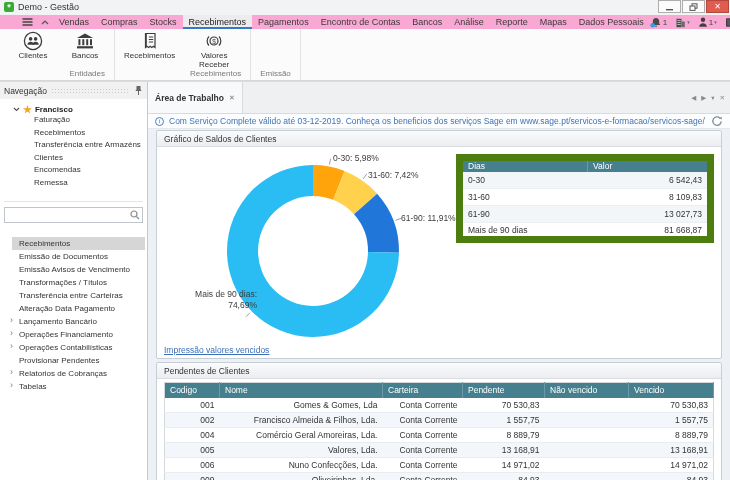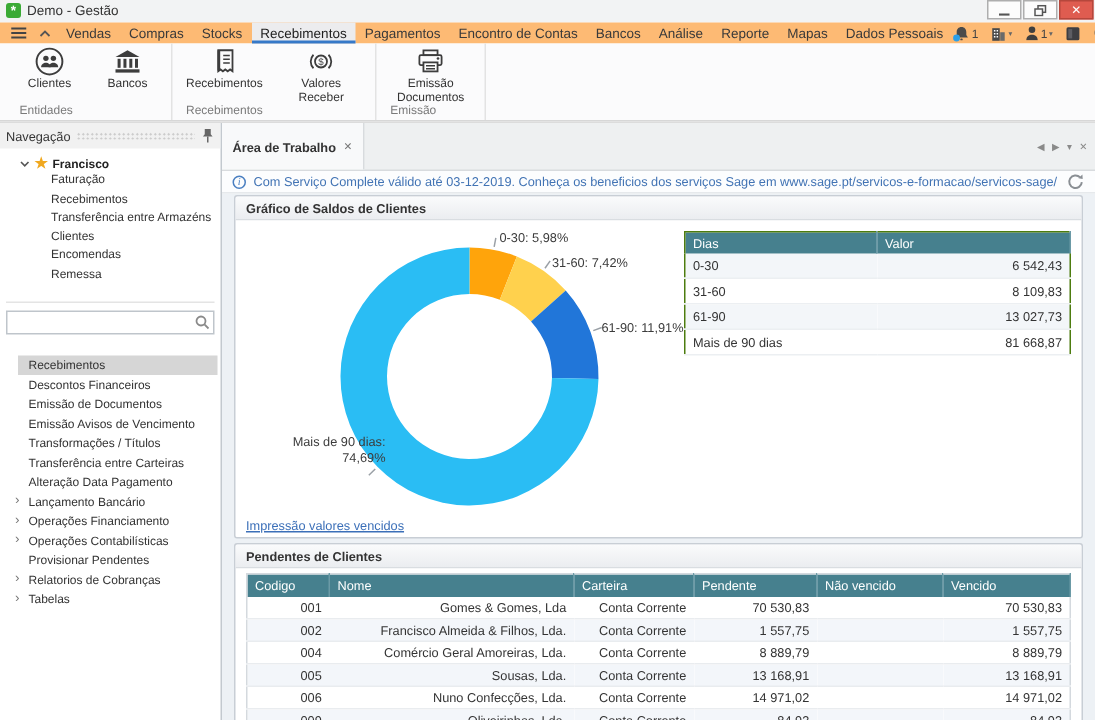--- a/index.html
+++ b/index.html
@@ -11,37 +11,37 @@
   .title-left { display:flex; align-items:center; gap:4px; padding:2px 0 0 4px; }
   .app-icon { width:10px; height:10px; background:#3aaa35; border-radius:2px; color:#fff;
               font-size:9px; line-height:10px; text-align:center; font-weight:bold; }
   .title-text { font-size:9px; color:#333; }
   .win-controls { margin-left:auto; display:flex; gap:1px; padding:0 1px; }
   .win-btn { width:23px; height:13px; border:1px solid #aeaeae; background:#fcfcfc;
              display:flex; align-items:center; justify-content:center; }
   .win-btn.close { background:#df5c50; border-color:#b5473c; color:#fff; font-size:8px; line-height:8px; }
 
   
-  .menubar { height:14px; display:flex; align-items:center; background:#fdba74; padding:0 3px; }
+  .menubar { height:14px; display:flex; align-items:center; background:#f9a8d4; padding:0 18px; }
   .mb-icon { display:flex; align-items:center; padding:0 4px; }
   .menu-tab { font-size:9px; padding:0 6px; height:14px; line-height:14px; color:#3a3a3a; white-space:nowrap; }
   .menu-tab.active { background:#ececee; box-shadow:inset 0 -2px 0 #3679c8; color:#1d1d1d; }
   .menu-tabs { display:flex; }
   .menu-icons { margin-left:auto; display:flex; align-items:center; gap:8px; padding-right:4px; }
   .mi { display:flex; align-items:center; gap:1px; }
   .badge-num { font-size:8px; color:#444; }
   .caret { font-size:5px; color:#666; }
 
   
   .ribbon { height:52px; display:flex; background:#fbfbfc; border-bottom:1px solid #d7d7d7; padding-left:4px; }
   .ribbon-group { display:flex; flex-direction:column; border-right:1px solid #e3e3e3; padding:2px 9px 0; }
   .rg-row { display:flex; gap:12px; flex:1; align-items:flex-start; justify-content:center; }
   .ribbon-btn { display:flex; flex-direction:column; align-items:center; gap:1px; min-width:40px; max-width:54px; }
   .rb-lbl { font-size:8px; line-height:8.5px; text-align:center; color:#333; }
-  .rg-label { font-size:8px; color:#7a7a7a; text-align:left; height:11px; line-height:10px; }
+  .rg-label { font-size:8px; color:#7a7a7a; text-align:right; height:11px; line-height:10px; }
 
   
   .content { position:absolute; top:81px; left:0; right:0; bottom:0; display:flex; border-top:1px solid #dcdcdc; }
 
   
   .sidebar { width:148px; background:#fff; border-right:1px solid #c3c9cf; overflow:hidden; }
   .side-header { height:17px; display:flex; align-items:center; background:#f1f1f1; padding:0 4px; font-size:8.5px; color:#333; }
   .side-header .dots { flex:1; height:5px; margin:0 4px;
       background-image:radial-gradient(#c9c9c9 0.7px, transparent 0.7px); background-size:3px 3px; }
   .fav-head { margin-top:6px; display:flex; align-items:center; gap:3px; padding-left:13px; font-size:8px; font-weight:bold; color:#222; }
@@ -67,36 +67,36 @@
 
   .noticebar { height:15px; background:#fcfdfe; border-bottom:1px solid #e6e9ec; display:flex; align-items:center; gap:5px; padding:0 7px; }
   .info-badge { width:9px; height:9px; border:1px solid #4a7fc1; border-radius:50%; color:#4a7fc1; font-size:7px;
                 font-family:"Liberation Serif", serif; font-style:italic; display:flex; align-items:center; justify-content:center; flex:none; }
   .notice-text { font-size:8.5px; color:#4173b4; white-space:nowrap; }
   .refresh-btn { margin-left:auto; display:flex; }
 
   .panels { padding:1px 8px 0; }
   .panel { background:#fff; border:1px solid #c8ced5; border-radius:2px; }
   .panel-header { height:16px; background:linear-gradient(#fafbfc,#ebedf0); border-bottom:1px solid #d9dde1;
-                  display:flex; align-items:center; padding:0 7px; font-size:8.5px; font-weight:bold; color:#333;
+                  display:flex; align-items:center; padding:0 7px; font-size:8.5px; font-weight:normal; color:#333;
                   border-radius:2px 2px 0 0; }
   #panel-chart .panel-body { position:relative; height:211px; }
   #panel-pend { margin-top:3px; height:210px; }
   #panel-pend .panel-body { padding:3px 7px; }
 
   .donut-label { position:absolute; font-size:8.5px; color:#3c3c3c; white-space:pre-line; line-height:10.5px; }
   .donut-label.right { text-align:right; }
   .chart-link { position:absolute; left:7px; bottom:3px; font-size:8.5px; color:#3b6fb8; }
 
   table { border-collapse:collapse; table-layout:fixed; }
   th { background:#46808e; color:#fff; font-weight:normal; text-align:left; font-size:8.5px; padding:0 5px;
        border-right:1px solid #6b9aa6; }
   td { font-size:8.5px; padding:0 5px; color:#333; overflow:hidden; white-space:nowrap; }
 
-  .dias-table { position:absolute; left:299px; top:7px; width:258px; border:1px solid #4d7c0f; }
+  .dias-table { position:absolute; left:299px; top:7px; width:258px; border:7px solid #4d7c0f; }
   .dias-table th { height:14px; }
   .dias-table td { height:17px; border-bottom:1px solid #eceff2; }
   .dias-table td:last-child { text-align:right; }
   .dias-table tbody tr:nth-child(odd) { background:#f3f6f9; }
 
   .pend-table { width:100%; border:1px solid #d4d9de; }
   .pend-table th { height:15px; }
   .pend-table td { height:15px; border-bottom:1px solid #e9ecef;text-align:right; }
   .pend-table td:nth-child(3), .pend-table td:nth-child(4), .pend-table td:nth-child(6) { text-align:right; }
   .pend-table tbody tr:nth-child(even) { background:#f3f6fa; }
@@ -238,30 +238,20 @@
           <path d="M15 5.5a6.4 6.4 0 0 1 0 9" fill="none" stroke="#3d3d3d" stroke-width="1.2"></path>
         </svg>
         <span class="rb-lbl">Valores Receber</span>
       </div>
     </div>
     <div class="rg-label">Recebimentos</div>
   </div>
 
   <div class="ribbon-group">
     <div class="rg-row">
-      <div class="ribbon-btn">
-        <svg width="20" height="20" viewBox="0 0 20 20">
-          <rect x="5.3" y="2.6" width="9.4" height="3.2" fill="none" stroke="#3d3d3d" stroke-width="1.2"></rect>
-          <rect x="2.6" y="5.8" width="14.8" height="6.6" rx="1" fill="none" stroke="#3d3d3d" stroke-width="1.2"></rect>
-          <rect x="5.3" y="10.6" width="9.4" height="6" fill="#fff" stroke="#3d3d3d" stroke-width="1.2"></rect>
-          <path d="M7 12.8h6M7 14.8h6" stroke="#3d3d3d" stroke-width="1"></path>
-          <circle cx="15" cy="8" r="0.9" fill="#3d3d3d"></circle>
-        </svg>
-        <span class="rb-lbl">Emissão Documentos</span>
-      </div>
     </div>
     <div class="rg-label">Emissão</div>
   </div>
 </div>
 
 <div class="content">
 
   <div class="sidebar">
     <div class="side-header">
       <span>Navegação</span>
@@ -289,21 +279,20 @@
     <div class="side-divider"></div>
     <div class="search-box">
       <input type="text" value="" style="">
       <svg class="search-icon" width="10" height="10">
         <circle cx="4" cy="4" r="3" fill="none" stroke="#8a8a8a" stroke-width="1.2"></circle>
         <path d="M6.3 6.3L9 9" stroke="#8a8a8a" stroke-width="1.2"></path>
       </svg>
     </div>
     <div class="nav-list">
         <div class="nav-item selected"><span>Recebimentos</span></div>
-        <div class="nav-item"><span>Descontos Financeiros</span></div>
         <div class="nav-item"><span>Emissão de Documentos</span></div>
         <div class="nav-item"><span>Emissão Avisos de Vencimento</span></div>
         <div class="nav-item"><span>Transformações / Títulos</span></div>
         <div class="nav-item"><span>Transferência entre Carteiras</span></div>
         <div class="nav-item"><span>Alteração Data Pagamento</span></div>
         <div class="nav-item"><span class="chev">›</span><span>Lançamento Bancário</span></div>
         <div class="nav-item"><span class="chev">›</span><span>Operações Financiamento</span></div>
         <div class="nav-item"><span class="chev">›</span><span>Operações Contabilísticas</span></div>
         <div class="nav-item"><span>Provisionar Pendentes</span></div>
         <div class="nav-item"><span class="chev">›</span><span>Relatorios de Cobranças</span></div>
@@ -434,21 +423,21 @@
                 <tr>
                   <td>004</td>
                   <td>Comércio Geral Amoreiras, Lda.</td>
                   <td>Conta Corrente</td>
                   <td>8 889,79</td>
                   <td></td>
                   <td>8 889,79</td>
                 </tr>
                 <tr>
                   <td>005</td>
-                  <td>Sousas, Lda.</td>
+                  <td>Valores, Lda.</td>
                   <td>Conta Corrente</td>
                   <td>13 168,91</td>
                   <td></td>
                   <td>13 168,91</td>
                 </tr>
                 <tr>
                   <td>006</td>
                   <td>Nuno Confecções, Lda.</td>
                   <td>Conta Corrente</td>
                   <td>14 971,02</td>

